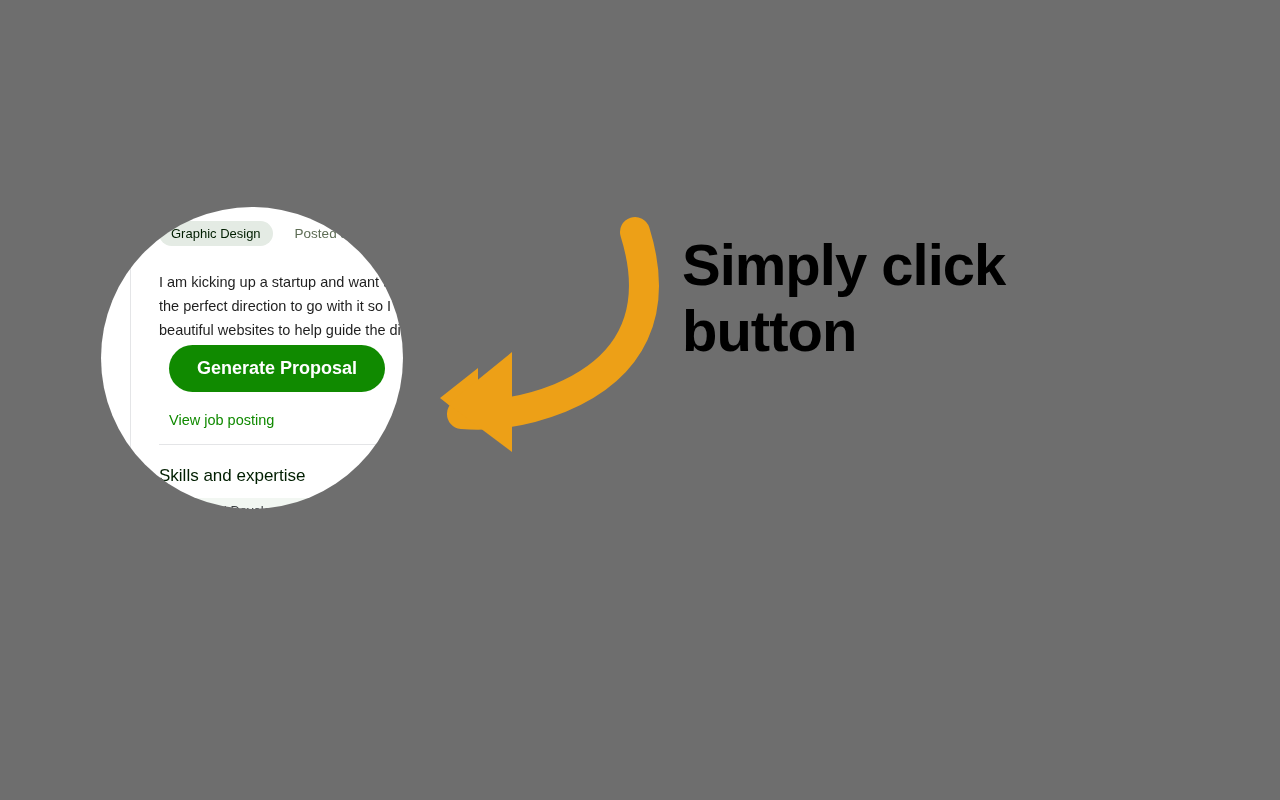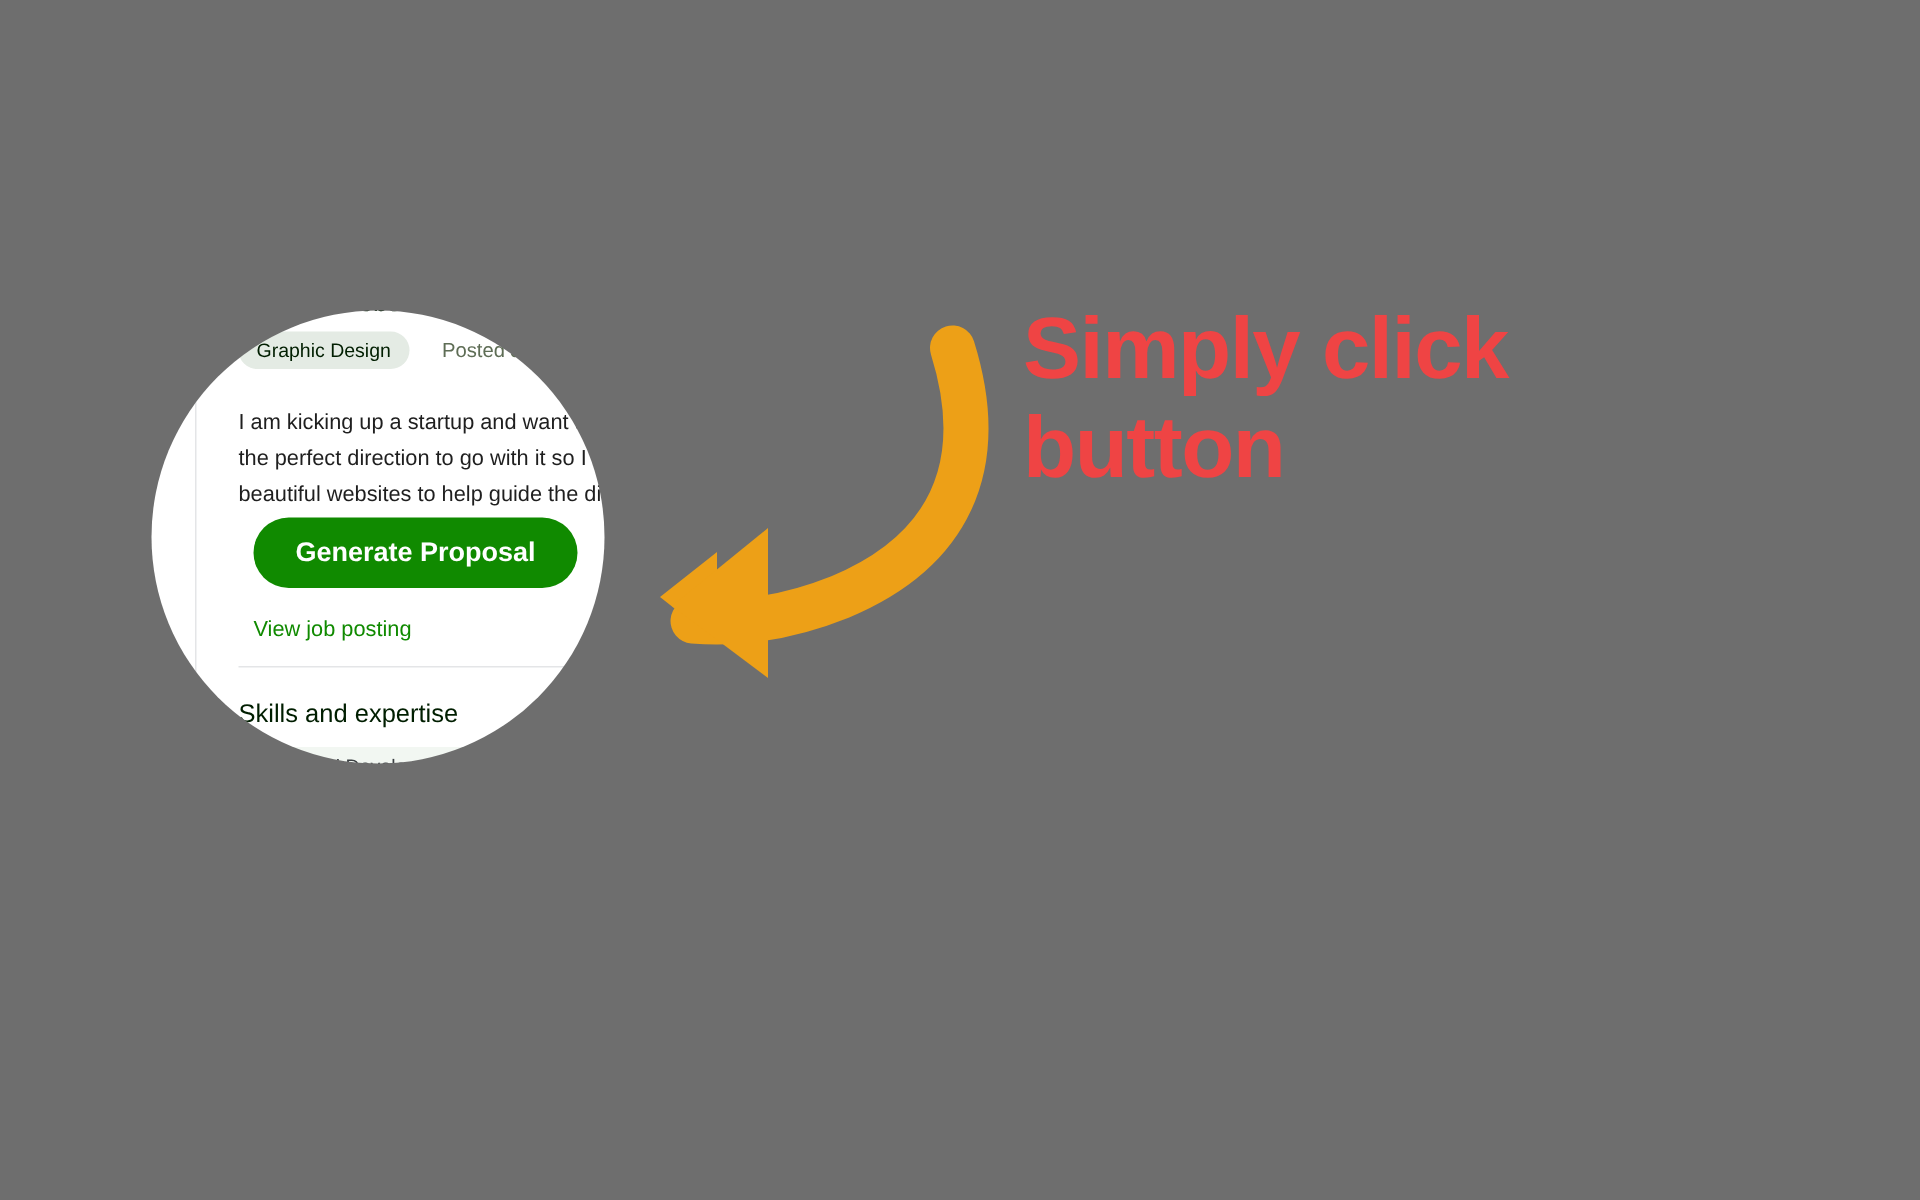--- a/index.html
+++ b/index.html
@@ -292,16 +292,16 @@
                  C 500 412, 540 418, 572 404
                  C 648 372, 665 300, 637 230 Z" fill="#eda017"></path>
         <path d="M635 232
                  C 660 312, 632 368, 560 398
                  C 520 414, 486 416, 462 414" stroke="#eda017" stroke-width="30" stroke-linecap="round" fill="none"></path>
         <path d="M512 352 L 448 404 L 512 452 Z" fill="#eda017"></path>
       </g>
     </svg>
   </div>
 
-  <div class="callout-text" id="callout-text" style="color: #ef4444;">Simply click
+  <div class="callout-text" id="callout-text" style="color: #000000; margin-top: 32px;">Simply click
 button</div>
 
 </div>
 
 </body></html>

